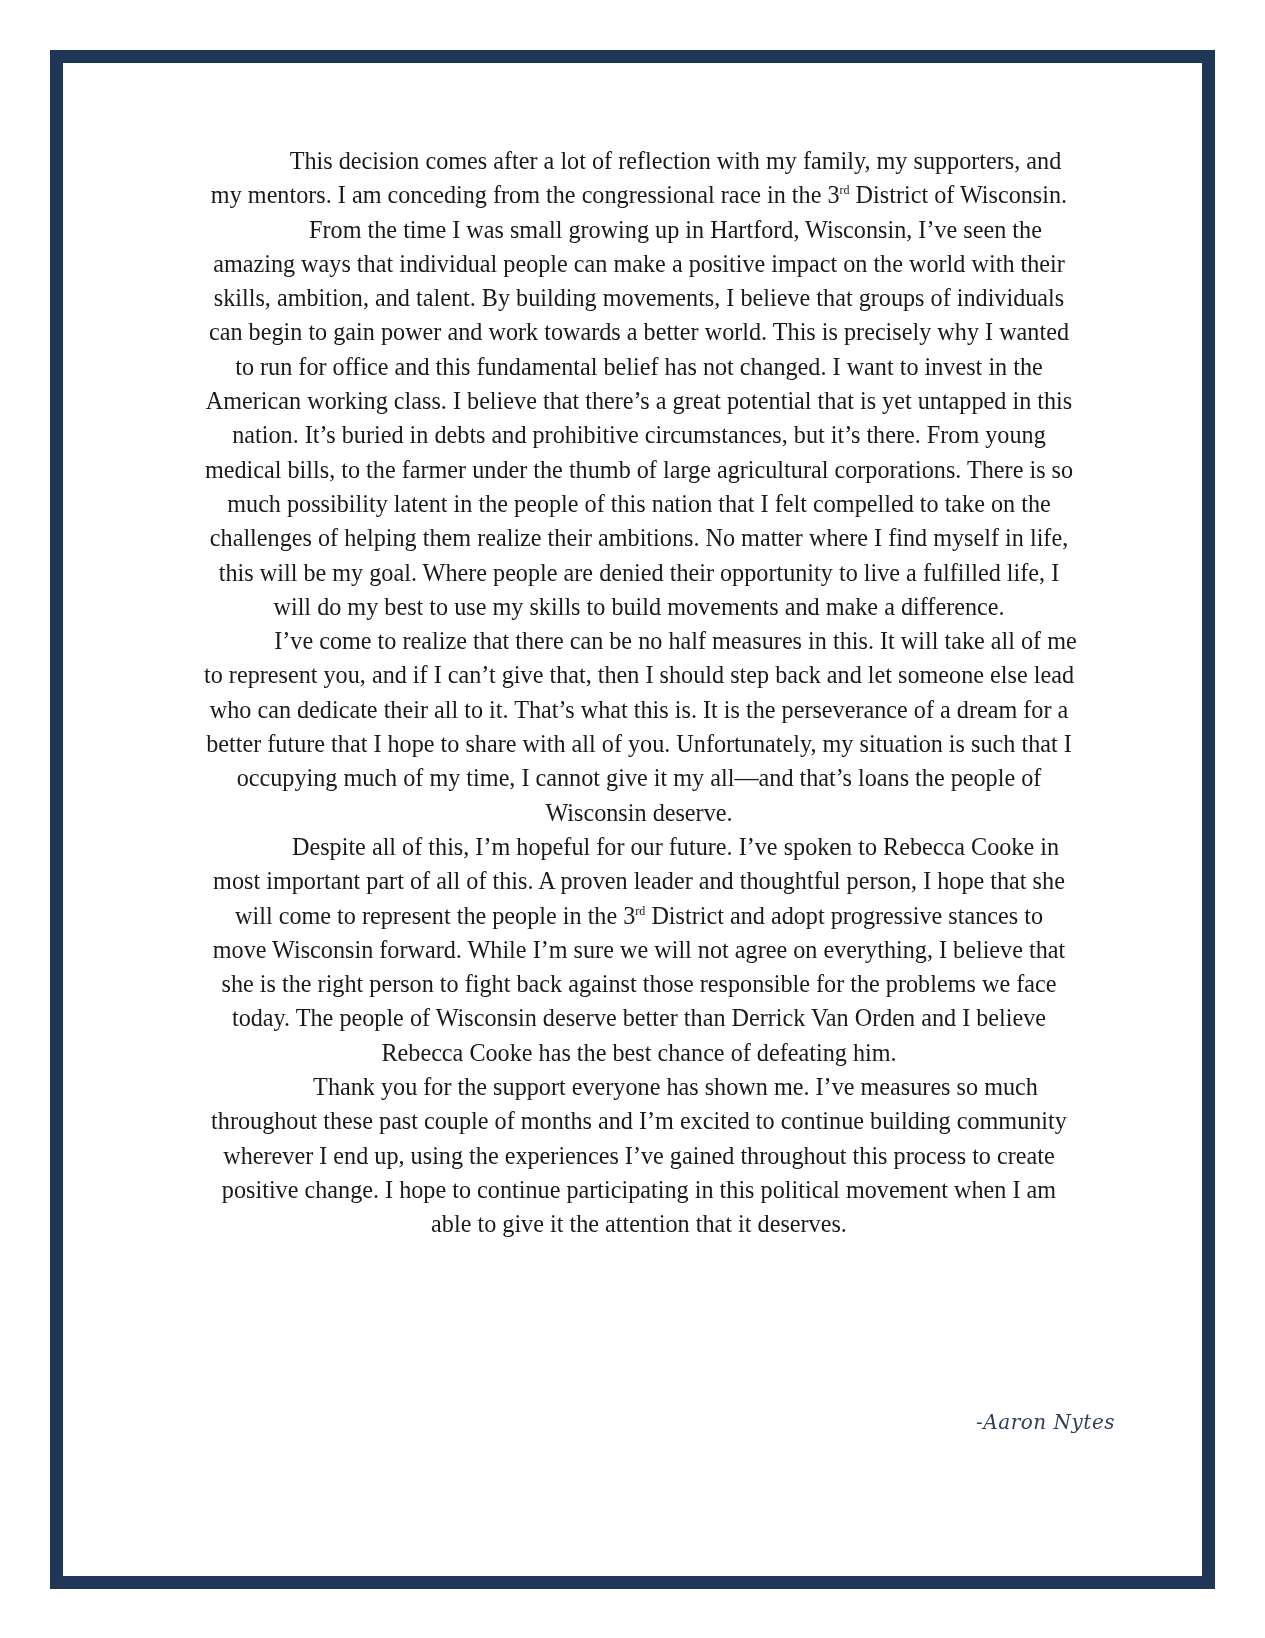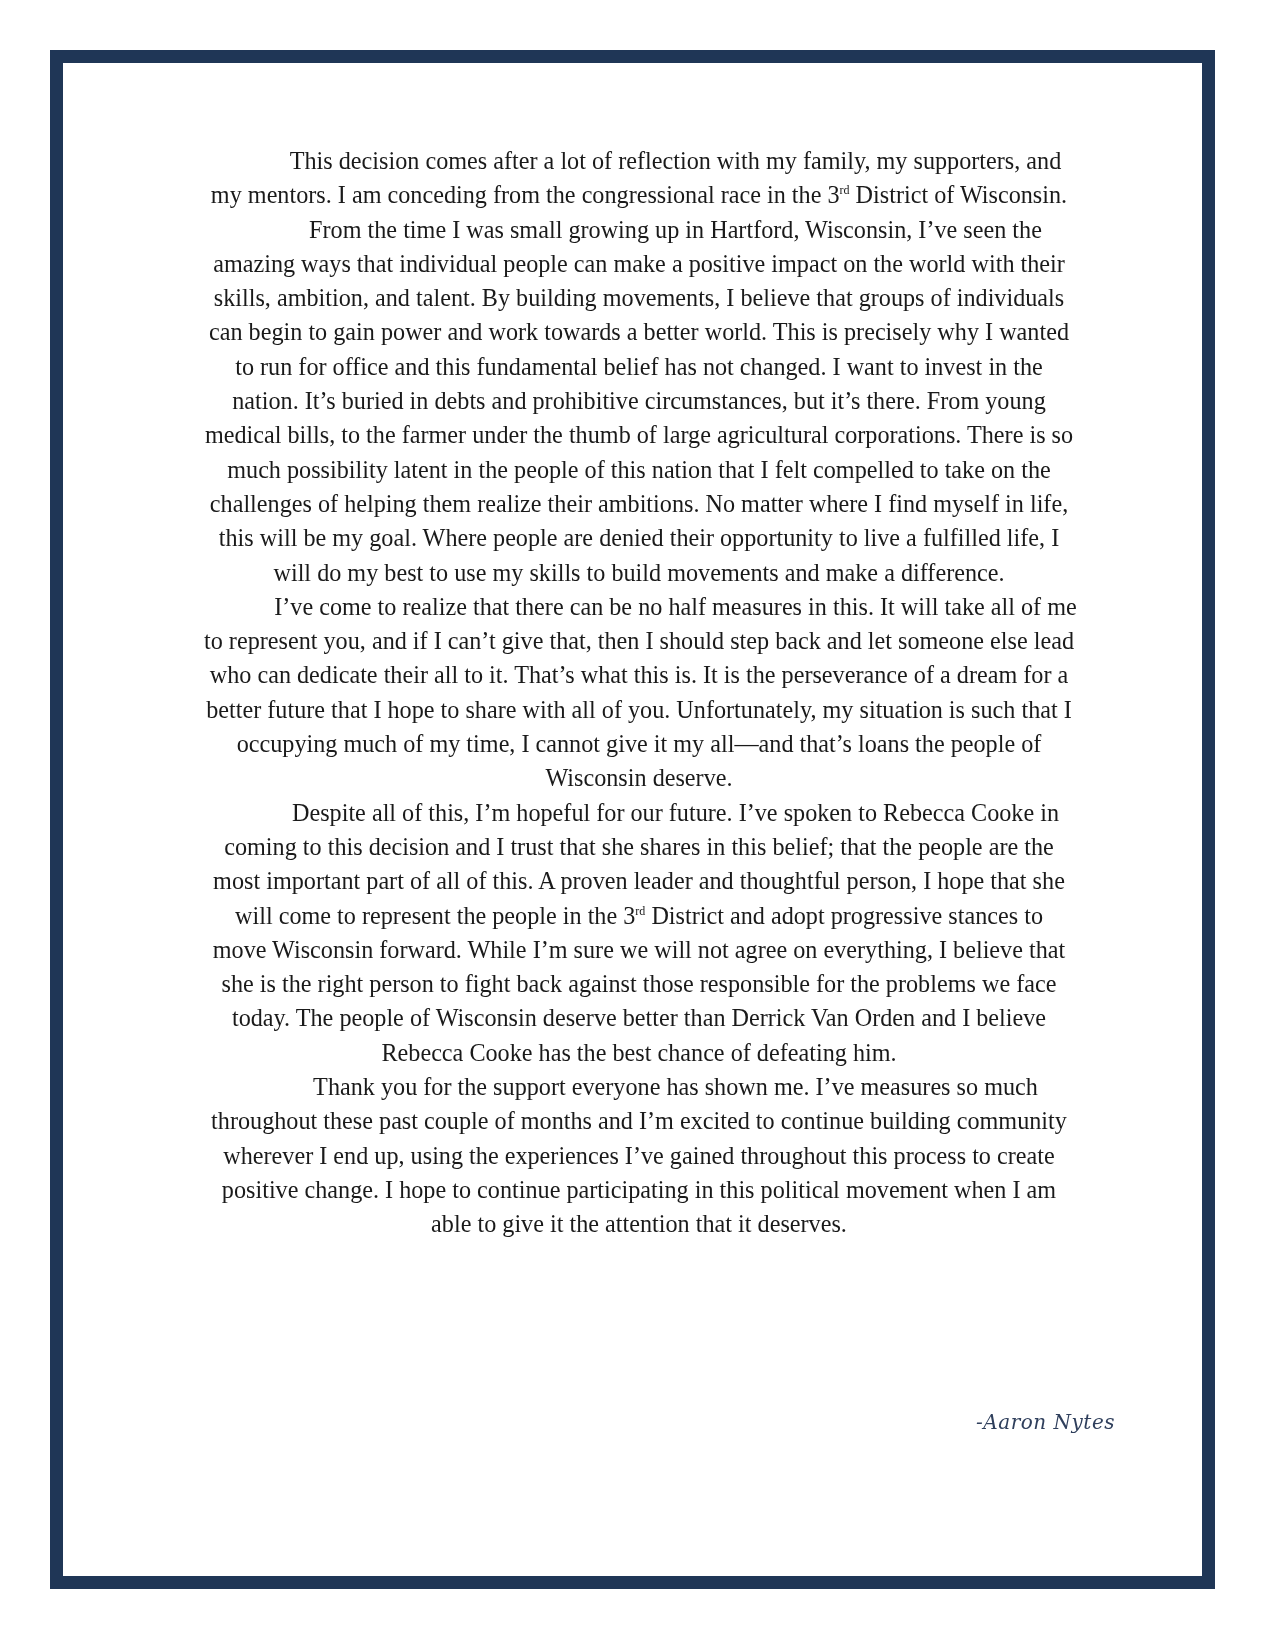--- a/index.html
+++ b/index.html
@@ -72,40 +72,40 @@
     <span class="line indent">This decision comes after a lot of reflection with my family, my supporters, and</span>
     <span class="line"><span>my mentors. I am conceding from the congressional race in the 3</span><sup>rd</sup><span> District of Wisconsin.</span></span>
   </div>
 
   <div>
     <span class="line indent">From the time I was small growing up in Hartford, Wisconsin, I’ve seen the</span>
     <span class="line">amazing ways that individual people can make a positive impact on the world with their</span>
     <span class="line">skills, ambition, and talent. By building movements, I believe that groups of individuals</span>
     <span class="line">can begin to gain power and work towards a better world. This is precisely why I wanted</span>
     <span class="line">to run for office and this fundamental belief has not changed. I want to invest in the</span>
+    <span class="line">American working class. I believe that there’s a great potential that is yet untapped in this</span>
     <span class="line">nation. It’s buried in debts and prohibitive circumstances, but it’s there. From young</span>
     <span class="line">medical bills, to the farmer under the thumb of large agricultural corporations. There is so</span>
     <span class="line">much possibility latent in the people of this nation that I felt compelled to take on the</span>
     <span class="line">challenges of helping them realize their ambitions. No matter where I find myself in life,</span>
     <span class="line">this will be my goal. Where people are denied their opportunity to live a fulfilled life, I</span>
     <span class="line">will do my best to use my skills to build movements and make a difference.</span>
   </div>
 
   <div>
     <span class="line indent">I’ve come to realize that there can be no half measures in this. It will take all of me</span>
     <span class="line">to represent you, and if I can’t give that, then I should step back and let someone else lead</span>
     <span class="line">who can dedicate their all to it. That’s what this is. It is the perseverance of a dream for a</span>
     <span class="line">better future that I hope to share with all of you. Unfortunately, my situation is such that I</span>
     <span class="line">occupying much of my time, I cannot give it my all—and that’s loans the people of</span>
     <span class="line">Wisconsin deserve.</span>
   </div>
 
   <div>
     <span class="line indent">Despite all of this, I’m hopeful for our future. I’ve spoken to Rebecca Cooke in</span>
-    <span class="line">coming to this decision and I trust that she shares in this belief; that the people are the</span>
     <span class="line">most important part of all of this. A proven leader and thoughtful person, I hope that she</span>
     <span class="line"><span>will come to represent the people in the 3</span><sup>rd</sup><span> District and adopt progressive stances to</span></span>
     <span class="line">move Wisconsin forward. While I’m sure we will not agree on everything, I believe that</span>
     <span class="line">she is the right person to fight back against those responsible for the problems we face</span>
     <span class="line">today. The people of Wisconsin deserve better than Derrick Van Orden and I believe</span>
     <span class="line">Rebecca Cooke has the best chance of defeating him.</span>
   </div>
 
   <div>
     <span class="line indent">Thank you for the support everyone has shown me. I’ve measures so much</span>

